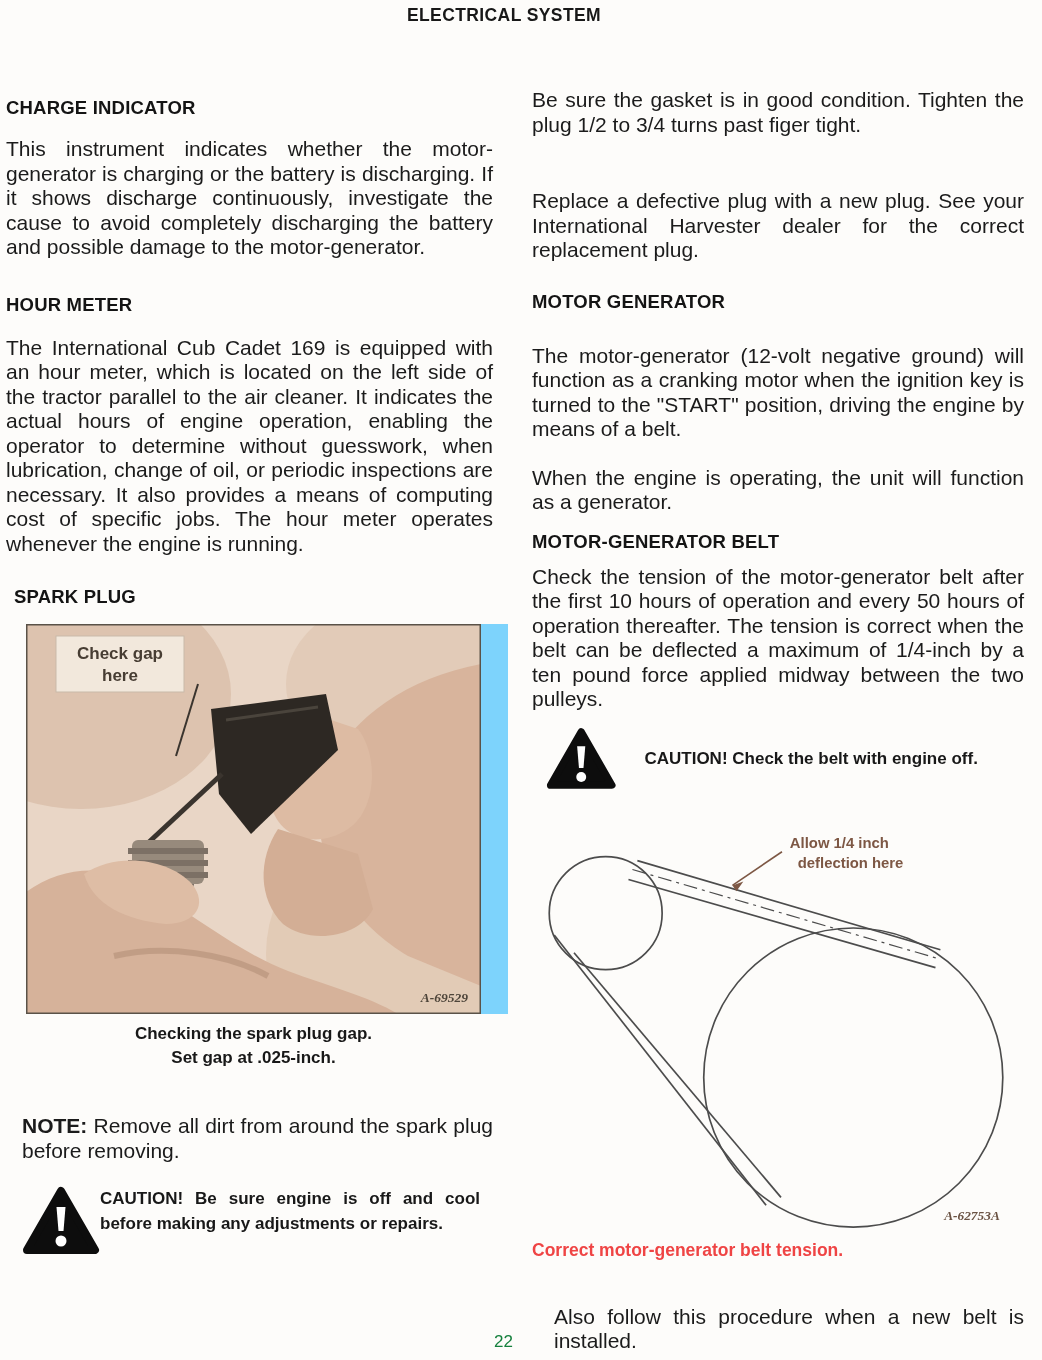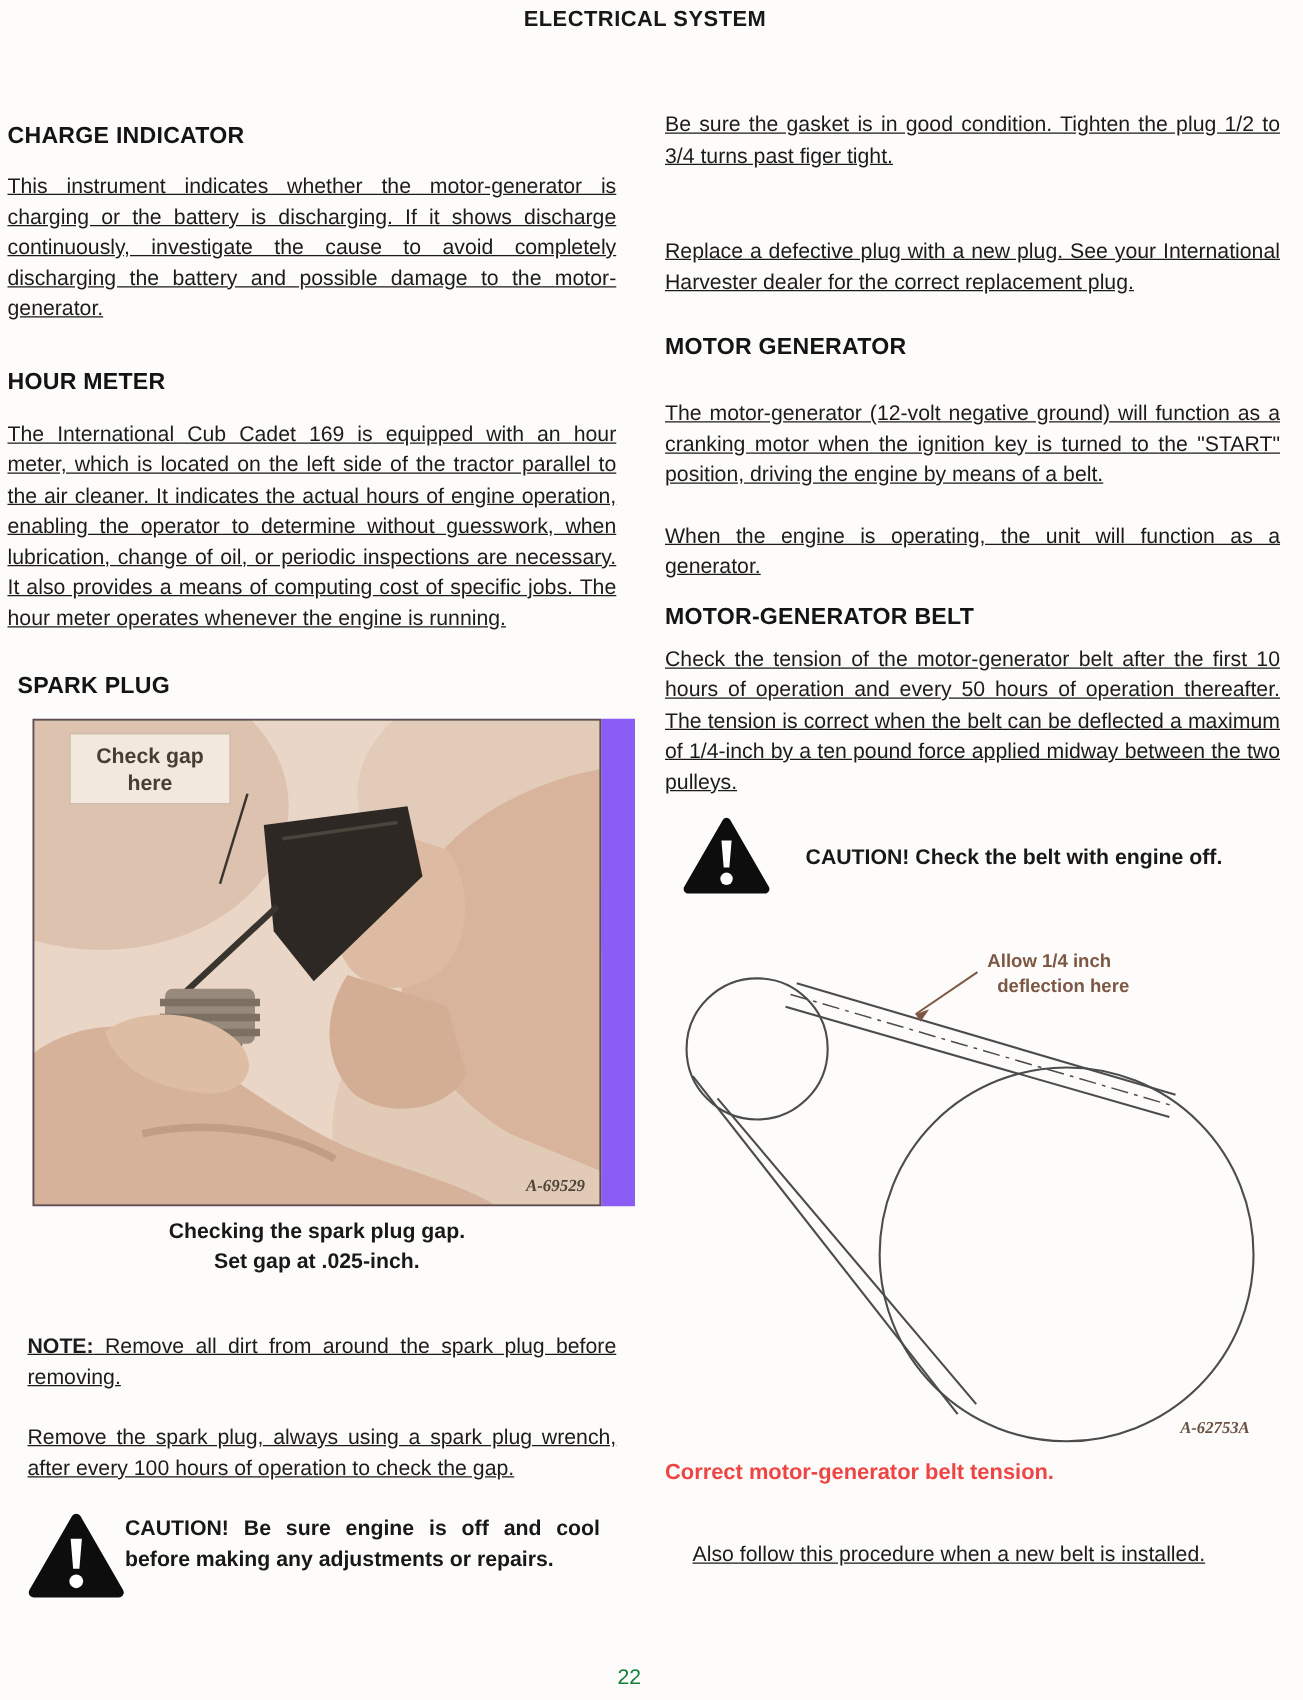--- a/index.html
+++ b/index.html
@@ -5,39 +5,39 @@
   * { margin:0; padding:0; box-sizing:border-box; }
   html,body { width:1042px; height:1360px; }
   body {
     position:relative;
     background:#fdfcfa;
     color:#181818;
     font-family:"Liberation Sans", sans-serif;
     overflow:hidden;
   }
   .page-header {
-    position:absolute; top:5px; left:16px; width:1000px;
+    position:absolute; top:5px; left:4px; width:1000px;
     text-align:center; font-weight:bold; font-size:17.5px; letter-spacing:0.4px;
   }
   .col { position:absolute; }
   .col-left  { left:6px;  top:97px; width:487px; }
   .col-right { left:532px; top:88px; width:492px; }
   h2 { font-size:18.5px; font-weight:bold; letter-spacing:0.2px; color:#141414; }
-  p  { font-size:17px; line-height:24.5px; text-align:justify; color:#1b1b1b;text-decoration:underline; }
+  p  { font-size:21px; line-height:24.5px; text-align:justify; color:#1b1b1b; }
   b  { font-weight:bold; }
 
   
   .p-charge   { margin-top:18px; }
   .h-hour     { margin-top:34px; }
   .p-hour     { margin-top:20px; }
   .h-spark    { margin-top:30px; margin-left:8px; }
   .photo-wrap { margin-top:14px; margin-left:20px; width:455px; }
   .photo {
     position:relative; width:482px; height:390px;
-    background:#8b5cf6;
+    background:#7dd3fc;
     margin-top:16px;
   }
   .photo-caption { margin-top:8px; text-align:center; font-weight:bold; font-size:17px; line-height:24px; }
   .p-note   { margin-top:44px; margin-left:16px; }
   .p-remove { margin-top:24px; margin-left:16px; }
   .caution-row { display:flex; margin-top:22px; margin-left:16px; align-items:flex-start; }
   .caution-text { font-weight:bold; font-size:17px; line-height:24.5px; text-align:justify; padding-top:2px; }
   .caution-left .caution-text { width:380px; }
 
   
@@ -120,21 +120,20 @@
       </svg>
     </div>
     <div class="photo-caption">
       <div>Checking the spark plug gap.</div>
       <div>Set gap at .025-inch.</div>
     </div>
   </div>
 
   <p class="p-note"><b>NOTE:</b> <span>Remove all dirt from around the spark plug before removing.</span></p>
 
-  <p class="p-remove">Remove the spark plug, always using a spark plug wrench, after every 100 hours of operation to check the gap.</p>
 
   <div class="caution-row caution-left">
     <svg width="78" height="72" viewBox="0 0 78 72">
       <path d="M39 6 L73 65 L5 65 Z" fill="#0d0d0d" stroke="#0d0d0d" stroke-width="8" stroke-linejoin="round"></path>
       <path d="M34.5 22 h9 l-2 24 h-5 z" fill="#ffffff"></path>
       <circle cx="39" cy="56" r="5.5" fill="#ffffff"></circle>
     </svg>
     <div class="caution-text"><b>CAUTION!</b> <span>Be sure engine is off and cool before making any adjustments or repairs.</span></div>
   </div>
 

